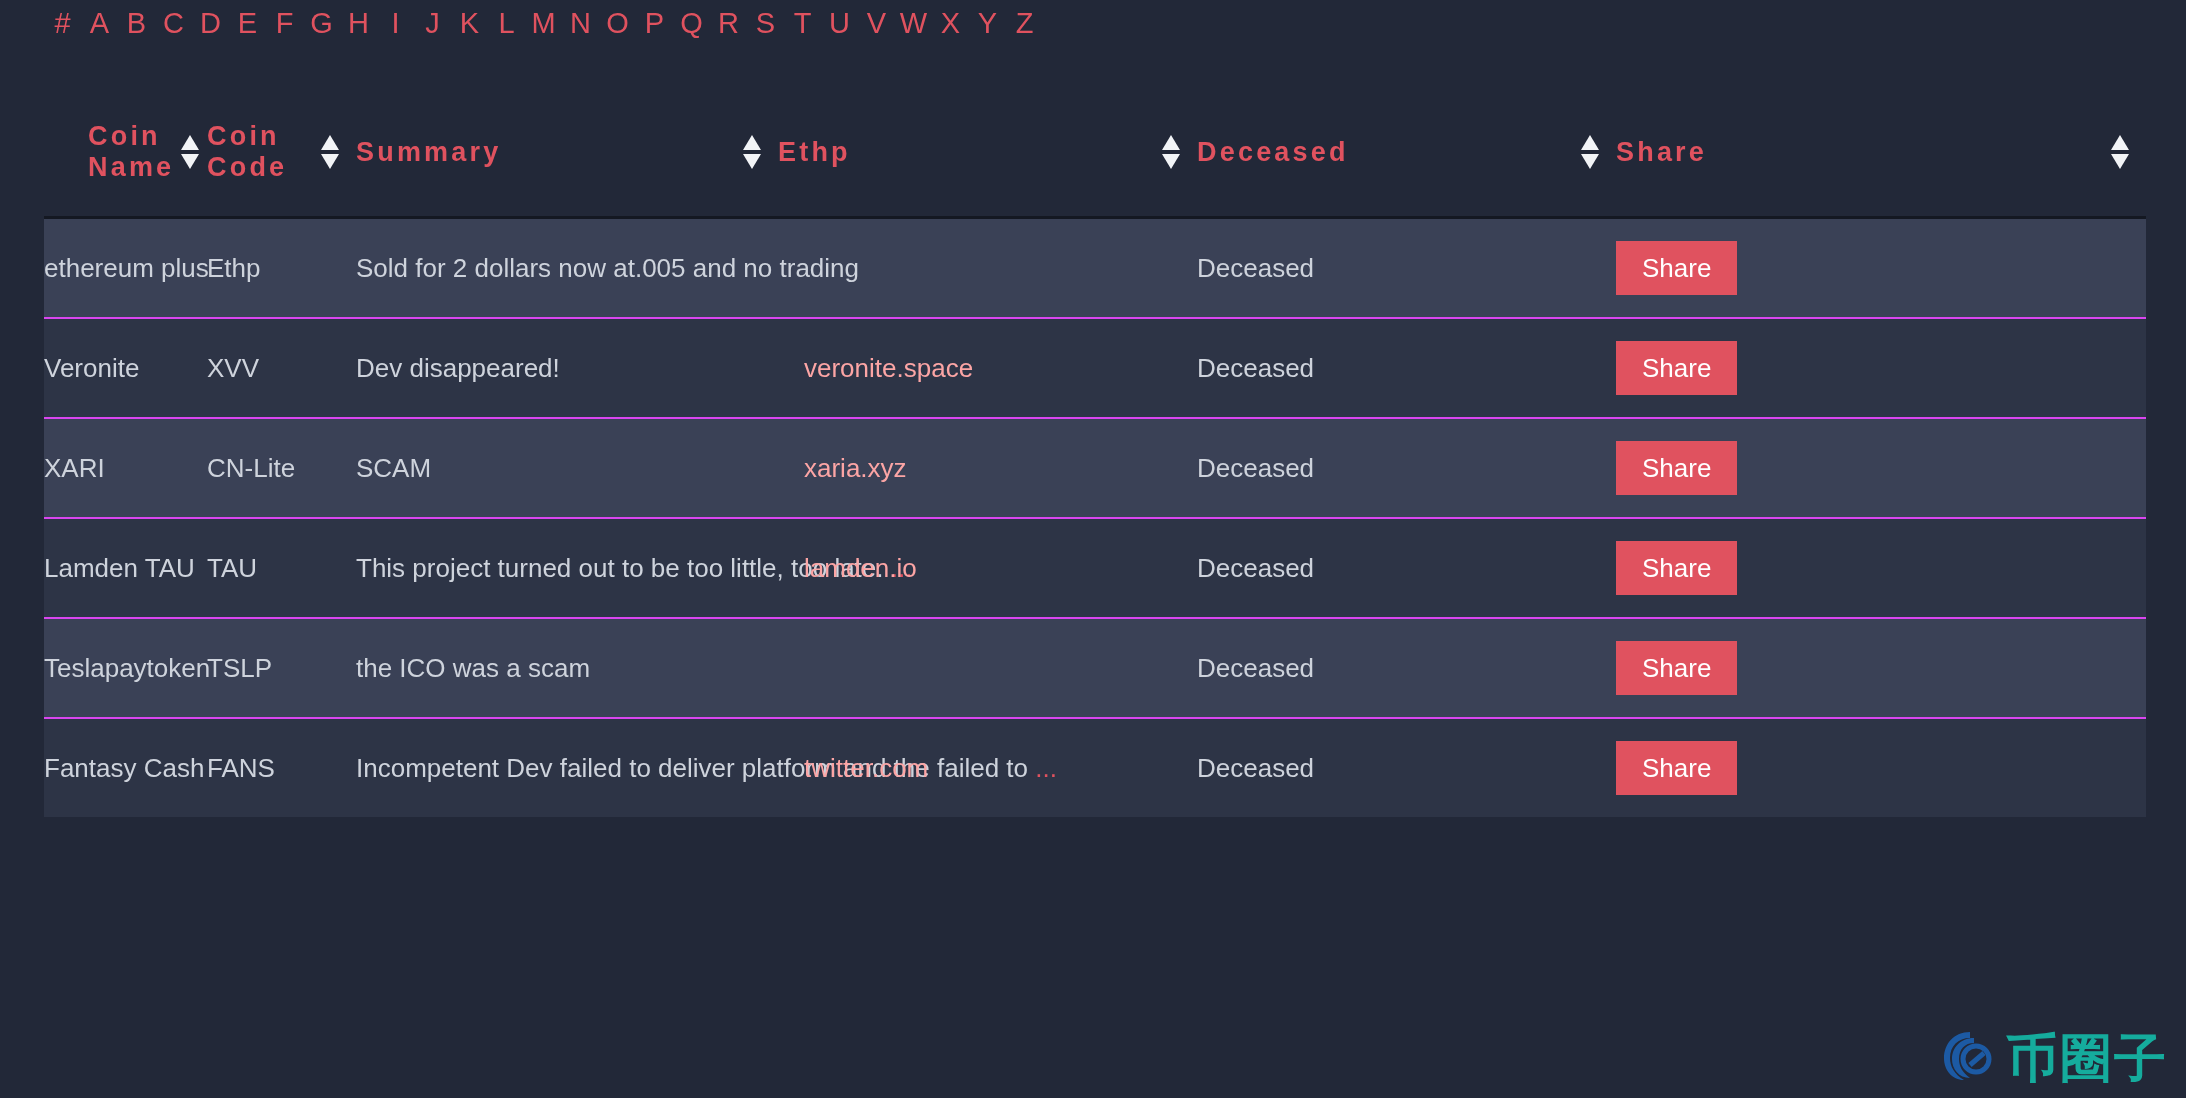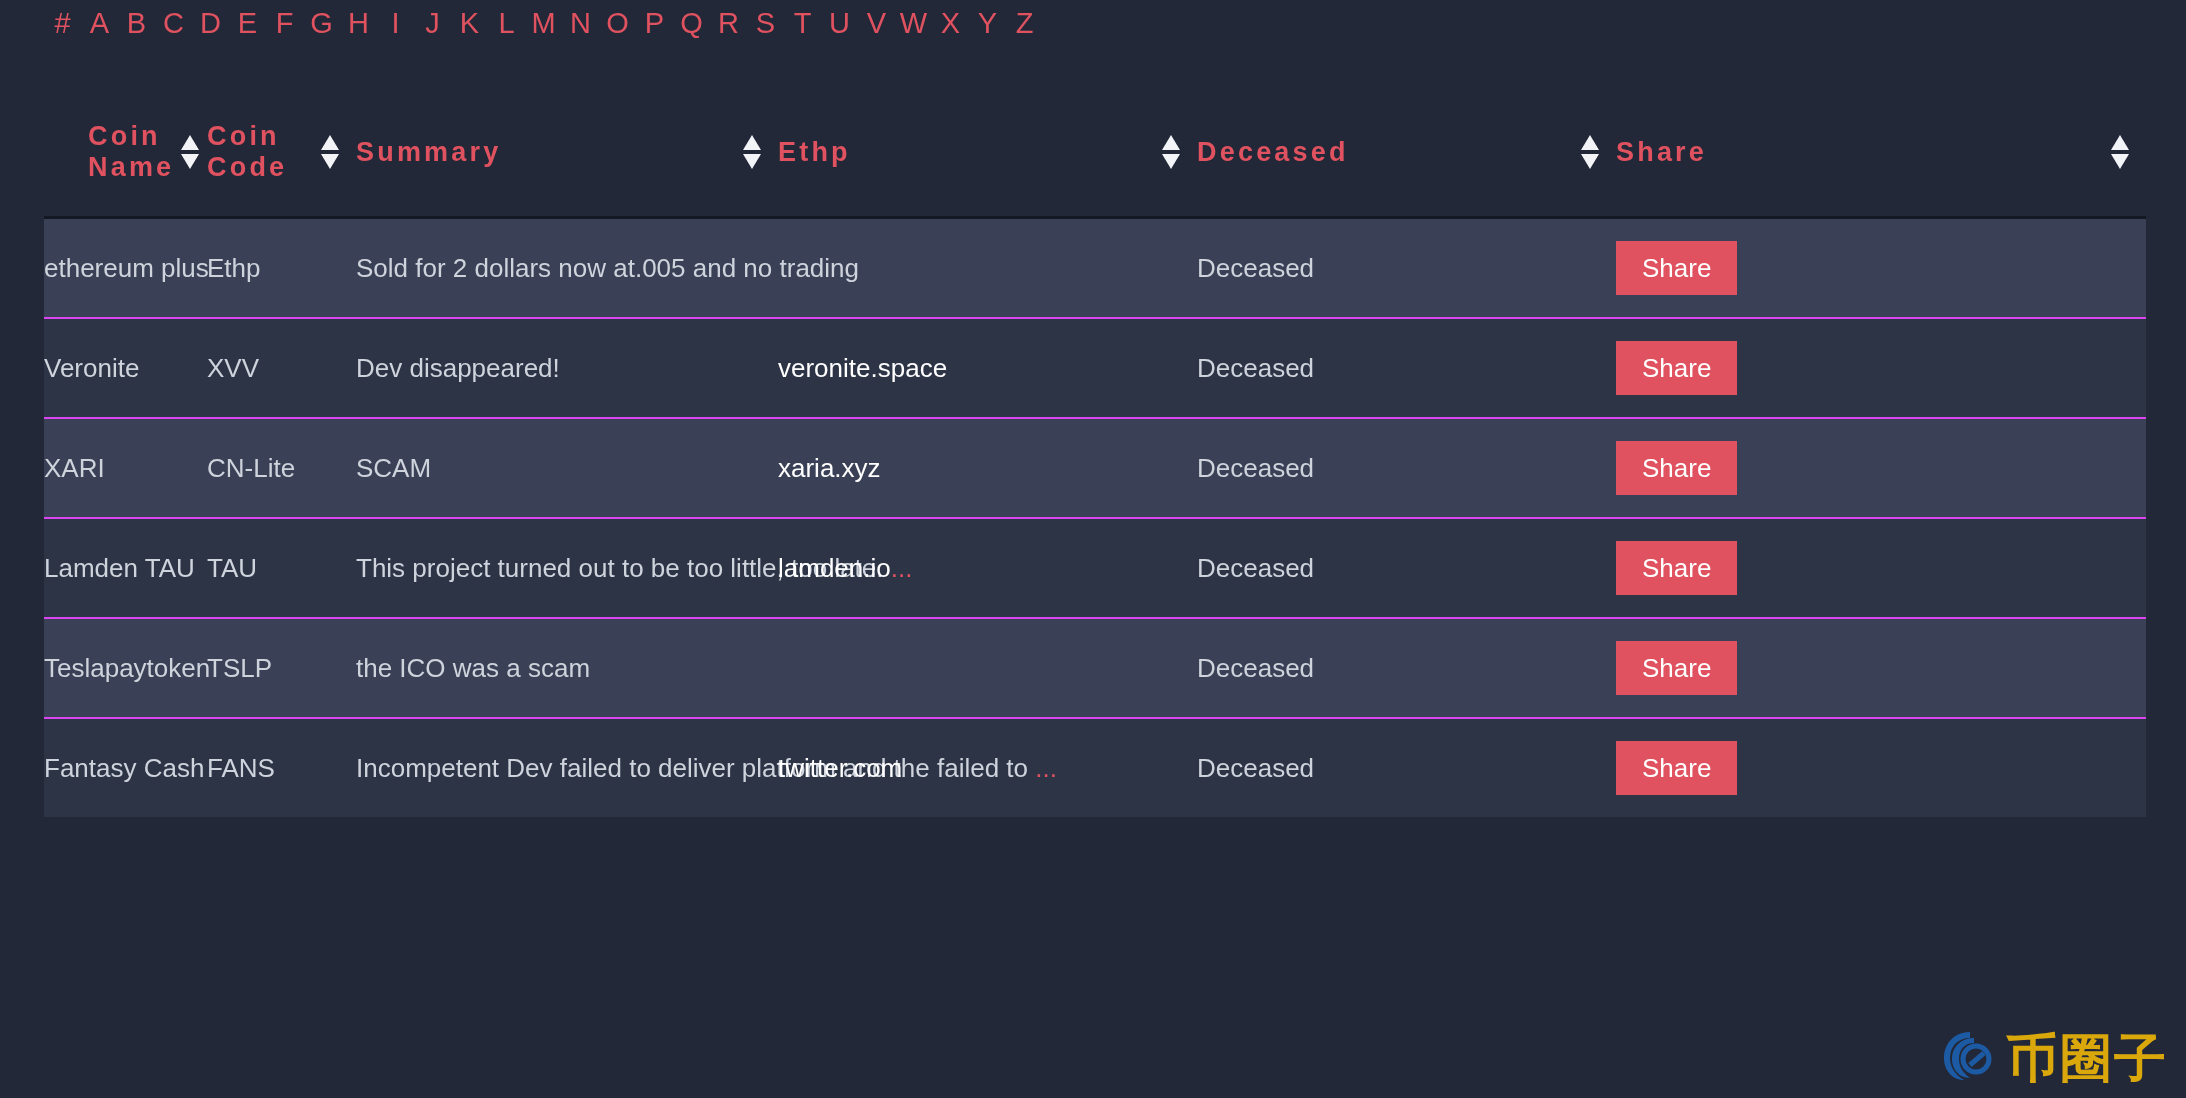--- a/index.html
+++ b/index.html
@@ -108,23 +108,24 @@
     overflow: visible;
   }
   table.coins tbody tr:nth-child(odd) td { background: #3a4156; }
   table.coins tbody tr:nth-child(even) td { background: #2d3446; }
   table.coins tbody tr:first-child td { border-top: 3px solid #141822; }
 
   .cell-name  { padding-left: 44px; }
   .cell-wrap  { white-space: normal; margin-left: 28px; }
 
   .link-a {
-    color: #ffffff;
+    color: #fca5a5;
     text-decoration: none;
     cursor: pointer;
+    margin-left: 26px;
   }
   .more-dots {
     color: #e0525f;
     text-decoration: none;
     cursor: pointer;
   }
 
   .share-btn {
     display: inline-block;
     background: #e0525f;
@@ -152,21 +153,21 @@
     bottom: 10px;
     display: flex;
     align-items: center;
     gap: 10px;
     opacity: 0.92;
     pointer-events: none;
   }
   .wm-text {
     font-size: 52px;
     line-height: 52px;
-    color: #eab308;
+    color: #14b8a6;
     font-family: "DejaVu Sans", sans-serif;
     font-weight: bold;
     letter-spacing: 2px;
   }
 </style>
 </head>
 <body>
 
 <nav class="alpha-nav" id="alpha-nav">
     <a class="alpha-link">#</a>

